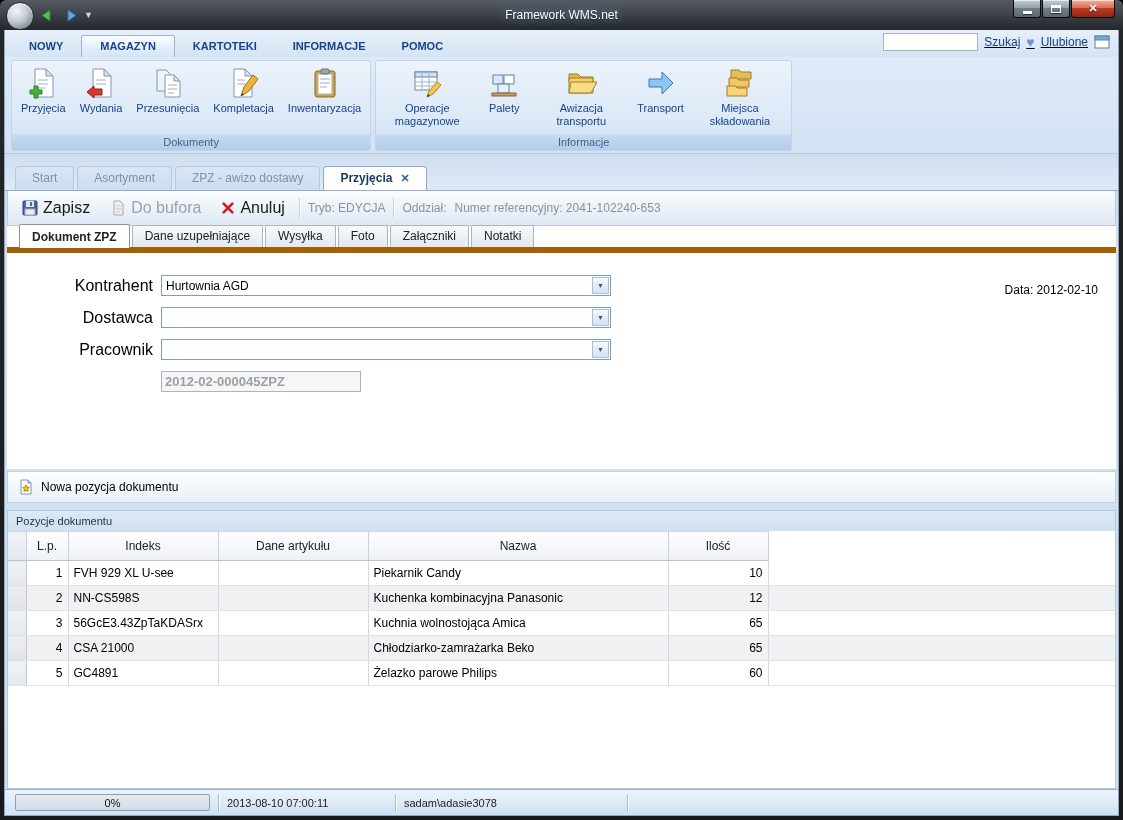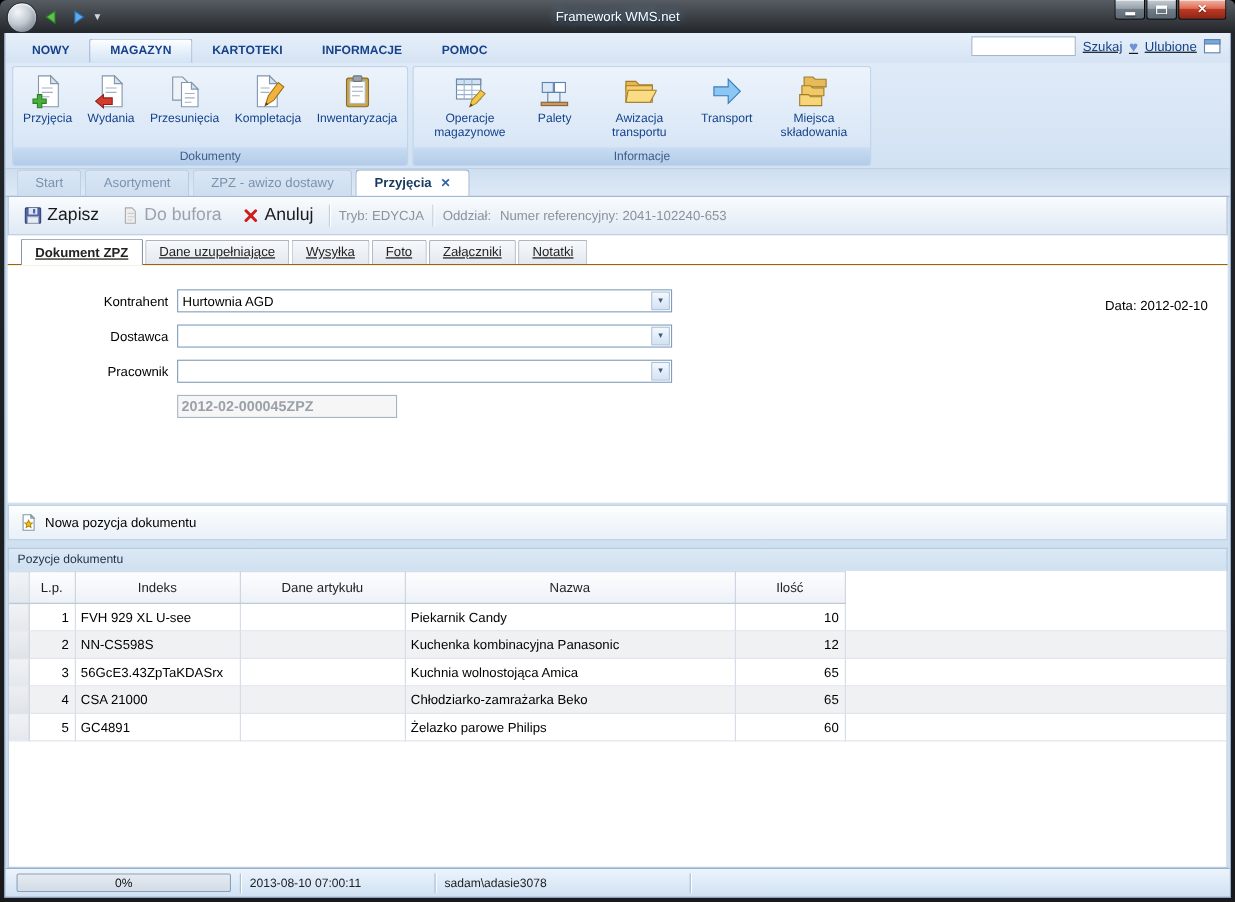--- a/index.html
+++ b/index.html
@@ -37,42 +37,42 @@
   .ribbon { flex:0 0 97px; background:linear-gradient(#dfeaf8,#d2e2f3); border-bottom:1px solid #b4c9e2; display:flex; align-items:stretch; padding:3px 4px 2px 6px; gap:4px; }
   .ribbon-group { display:flex; flex-direction:column; background:linear-gradient(#ecf3fb,#dbe8f7 70%,#cfdff2); border:1px solid #c0d4ea; border-radius:3px; }
   .rg-items { flex:1; display:flex; align-items:stretch; padding:2px 2px 0 2px; }
   .rbtn { display:flex; flex-direction:column; align-items:center; justify-content:flex-start; padding:3px 7px 1px 7px; min-width:56px; border-radius:3px; }
   .rbtn .ricon { height:34px; display:flex; align-items:center; justify-content:center; }
   .rbtn .rlabel { font-size:11px; color:#15428b; text-align:center; line-height:1.15; margin-top:2px; max-width:84px; }
   .rg-caption { flex:0 0 16px; background:linear-gradient(#c8dcf2,#b3cce9); color:#3e5e88; font-size:11px; text-align:center; line-height:16px; border-radius:0 0 2px 2px; }
 
   
   .docbar { flex:0 0 25px; background:linear-gradient(#cfdff0,#dde9f6); display:flex; align-items:flex-end; padding:0 0 0 10px; border-bottom:1px solid #96adcc; }
-  .doc-tab { padding:4px 16px 5px 16px; font-size:12px; color:#7b92ae; background:linear-gradient(#d9e6f4,#cddef0); border:1px solid #b6c9e0; border-bottom:none; border-radius:4px 4px 0 0; margin-right:3px; }
+  .doc-tab { padding:4px 16px 5px 16px; font-size:12px; color:#7b92ae; background:linear-gradient(#d9e6f4,#cddef0); border:1px solid #b6c9e0; border-bottom:none; border-radius:4px 4px 0 0; margin-right:3px;margin-top:12px; }
   .doc-tab.active { background:#fff; color:#17395e; font-weight:bold; border-color:#8ea8c8; display:flex; align-items:center; gap:8px; }
   .doc-tab .tab-close { color:#2f64a0; font-weight:bold; font-size:11px; }
 
   
   .content-frame { flex:1; display:flex; flex-direction:column; background:#cfe0f1; padding:0 2px; overflow:hidden; }
 
   
   .toolbar { flex:0 0 35px; background:linear-gradient(#fafcfe,#e9f0f8 60%,#dfe9f4); border:1px solid #b9cbde; border-top:none; display:flex; align-items:center; padding:0 8px; gap:8px; }
   .tbtn { display:flex; align-items:center; gap:5px; font-size:16px; color:#1a1a1a; padding:3px 6px; border-radius:2px; }
   .tbtn.disabled { color:#9aa2ac; }
   .tsep { width:1px; height:20px; background:#c3cfdd; box-shadow:1px 0 0 #fff; }
   .tinfo { font-size:12px; color:#8b929b; }
 
   
   .form-panel { flex:0 0 243px; background:#fff; position:relative; }
-  .form-tabs { display:flex; align-items:flex-end; padding:4px 0 0 12px; border-bottom:1px solid #a16207; height:27px;text-decoration:underline; }
+  .form-tabs { display:flex; align-items:flex-end; padding:4px 0 0 12px; border-bottom:6px solid #a16207; height:27px; }
   .form-tab { font-size:12px; color:#222; padding:3px 12px 4px 12px; background:linear-gradient(#f7f9fb,#e3e9f0); border:1px solid #aab4c2; border-bottom:none; border-radius:2px 2px 0 0; margin-right:2px; }
   .form-tab.active { background:#fff; border-color:#8a94a6; position:relative; top:1px; padding-top:5px; font-weight:bold; }
   .form-content { padding:22px 0 0 36px; position:relative; }
   .form-row { display:flex; align-items:center; margin-bottom:11px; }
-  .form-label { width:110px; text-align:right; margin-right:8px; font-size:12px; color:#000; }
+  .form-label { width:110px; text-align:right; margin-right:8px; font-size:16px; color:#000; }
   .combo { width:450px; height:21px; border:1px solid #7f9db9; background:#fff; display:flex; align-items:center; }
   .combo-value { flex:1; padding:0 4px; font-size:12px; color:#000; white-space:nowrap; overflow:hidden; }
   .combo-btn { width:17px; align-self:stretch; margin:1px; background:linear-gradient(#f4f8fc,#d3e2f3); border:1px solid #aac0da; display:flex; align-items:center; justify-content:center; font-size:7px; color:#3a5a7e; }
   .docnum { display:block; margin:8px 0 0 118px; width:200px; height:21px; border:1px solid #a9b4c2; background:#f6f6f6; color:#9aa0a8; font-size:13px; padding:0 3px; font-family:"Liberation Sans",sans-serif;font-weight:bold; }
   .form-date { position:absolute; top:30px; right:18px; font-size:12px; color:#000; }
 
   .hsep { flex:0 0 2px; }
 
   
   .newpos-row { flex:0 0 32px; background:linear-gradient(#fdfefe,#e9f0f8); border:1px solid #c2d1e1; display:flex; align-items:center; padding:0 10px; gap:7px; }

